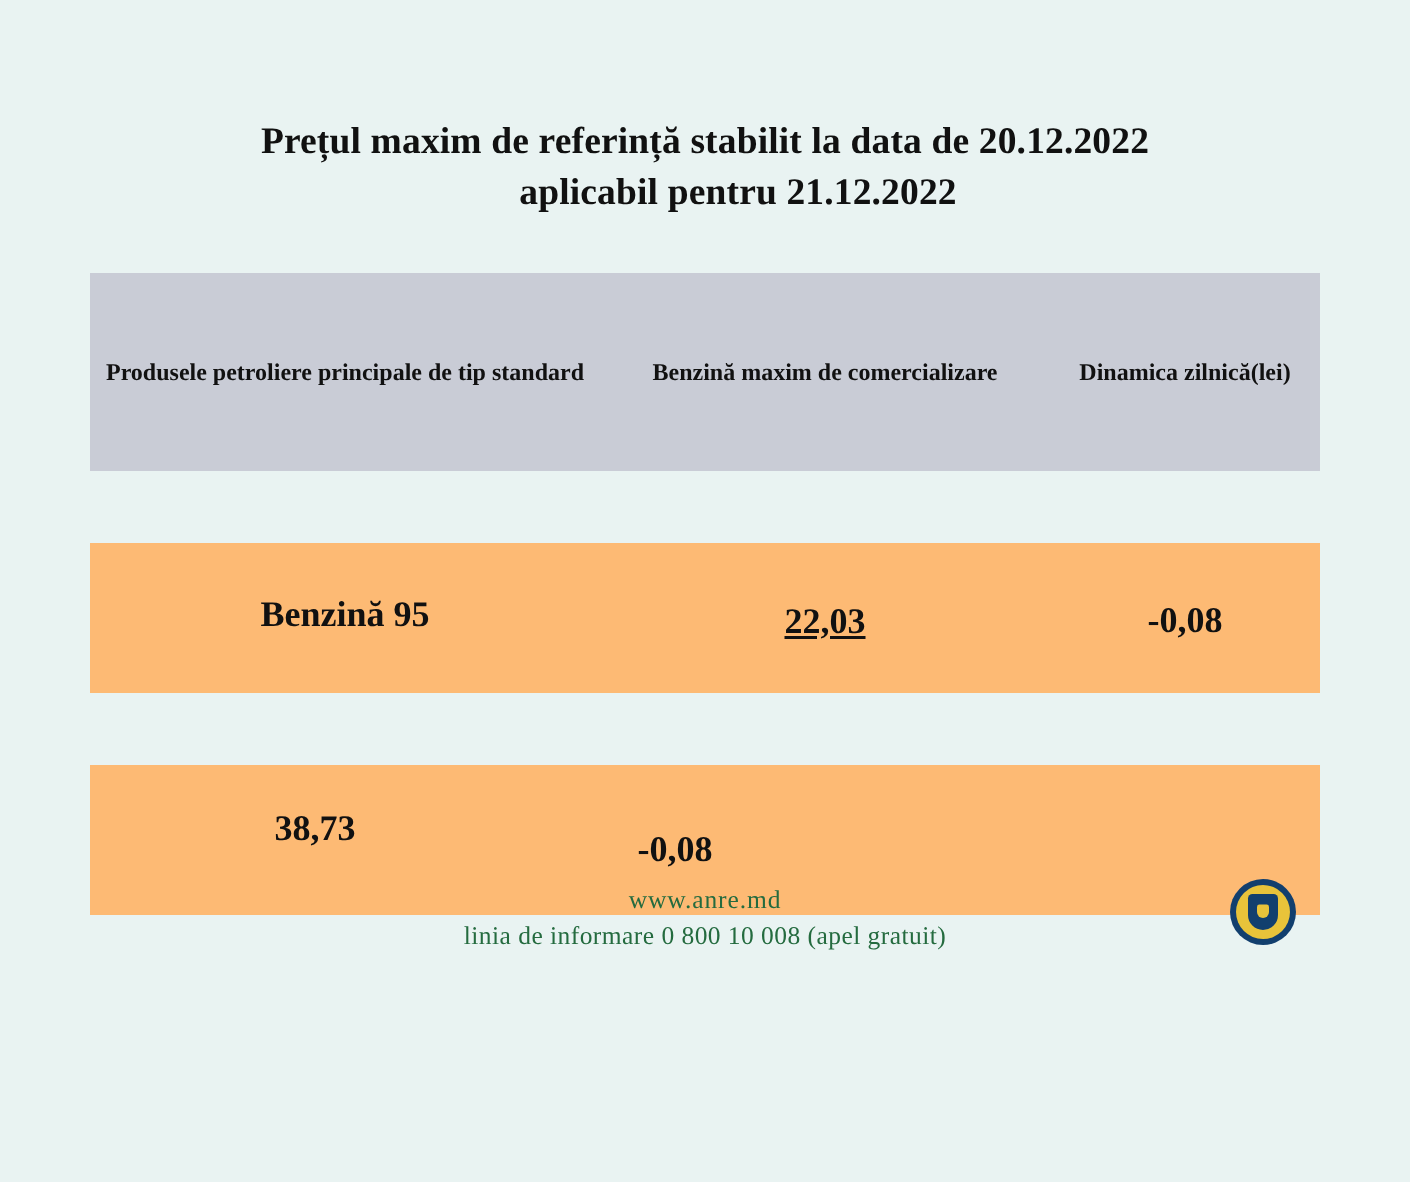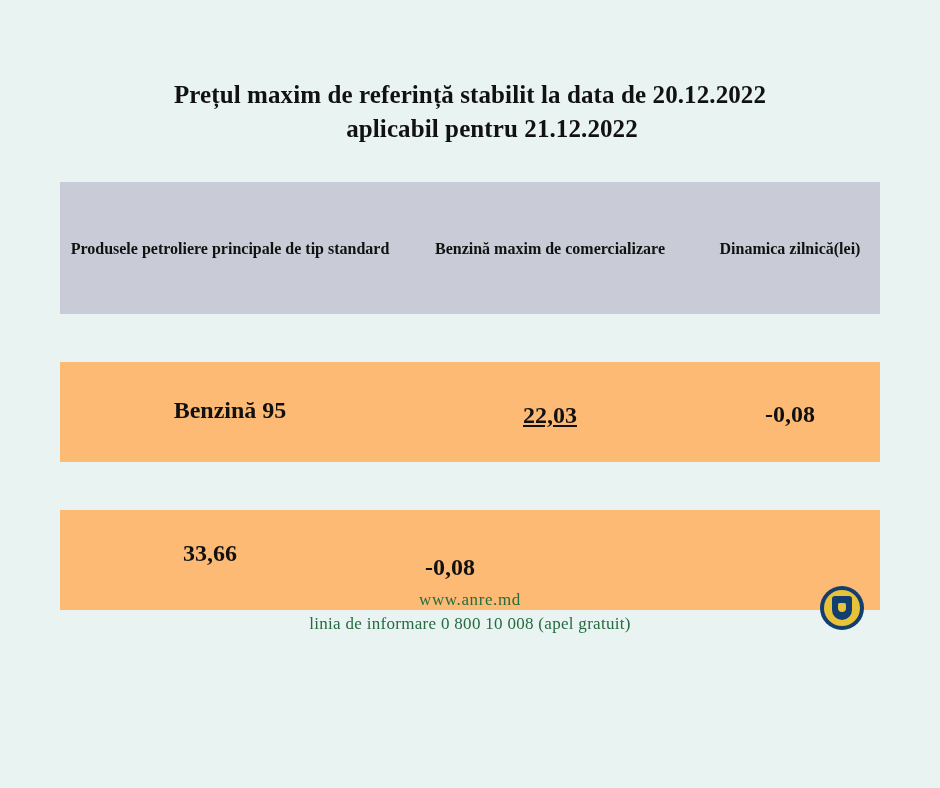--- a/index.html
+++ b/index.html
@@ -155,21 +155,21 @@
 
     <div class="data-row row-1">
       <div class="data-cell col-1">Benzină 95</div>
       <div class="data-cell col-2">22,03</div>
       <div class="data-cell col-3">-0,08</div>
     </div>
 
     <div class="spacer"></div>
 
     <div class="data-row row-2">
-      <div class="data-cell col-2">33,66</div>
+      <div class="data-cell col-2">38,73</div>
       <div class="data-cell col-3">-0,08</div>
     </div>
 
   </div>
 
   <div class="footer">
     <span class="site">www.anre.md</span>
     <span class="phone">linia de informare  0 800 10 008 (apel gratuit)</span>
   </div>
 

